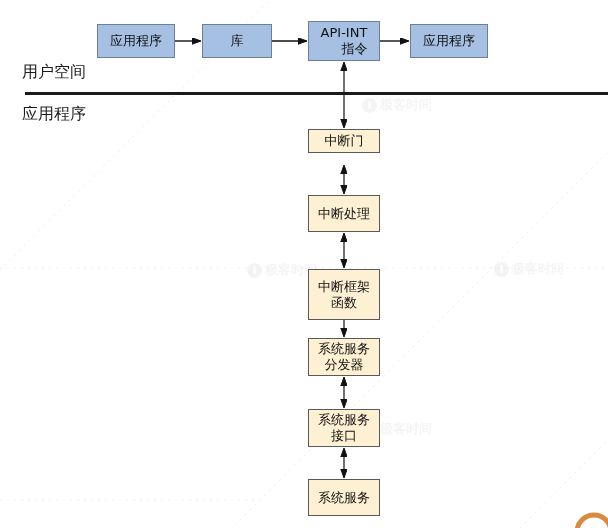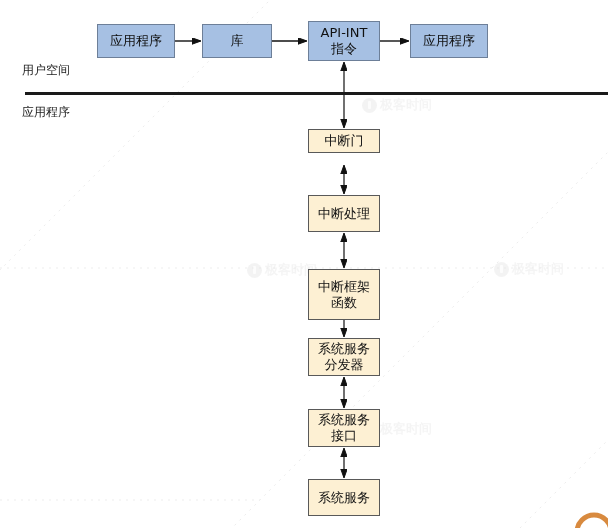--- a/index.html
+++ b/index.html
@@ -57,21 +57,21 @@
   }
 
   
   .divider {
     position: absolute;
     background: #1a1a1a;
     height: 3px;
   }
   .space-label {
     position: absolute;
-    font-size: 12px;
+    font-size: 16px;
     color: #1c1c1c;
     white-space: nowrap;
   }
 
   
   .node {
     position: absolute;
     box-sizing: border-box;
     border: 1px solid #7b7b7b;
     display: flex;
@@ -166,21 +166,21 @@
     </g>
   </svg>
 
   <div class="divider" style="left:25px; top:92px; width:583px;"></div>
 
   <div class="space-label" style="left:22px; top:62px;">用户空间</div>
   <div class="space-label" style="left:22px; top:104px;">应用程序</div>
 
   <div class="node blue" style="left:97px; top:24px; width:78px; height:34px;">应用程序</div>
   <div class="node blue" style="left:202px; top:24px; width:70px; height:34px;">库</div>
-  <div class="node blue" style="left:308px; top:21px; width:72px; height:40px;">API-INT
+  <div class="node blue" style="left:308px; top:21px; width:72px; height:40px;text-align:right;">API-INT
 指令</div>
   <div class="node blue" style="left:410px; top:24px; width:78px; height:34px;">应用程序</div>
 
   <div class="node cream" style="left:308px; top:129px; width:72px; height:24px;">中断门</div>
   <div class="node cream" style="left:308px; top:195px; width:72px; height:37px;">中断处理</div>
   <div class="node cream" style="left:308px; top:269px; width:72px; height:51px;">中断框架
 函数</div>
   <div class="node cream" style="left:308px; top:338px; width:72px; height:38px;">系统服务
 分发器</div>
   <div class="node cream" style="left:308px; top:409px; width:72px; height:38px;">系统服务

